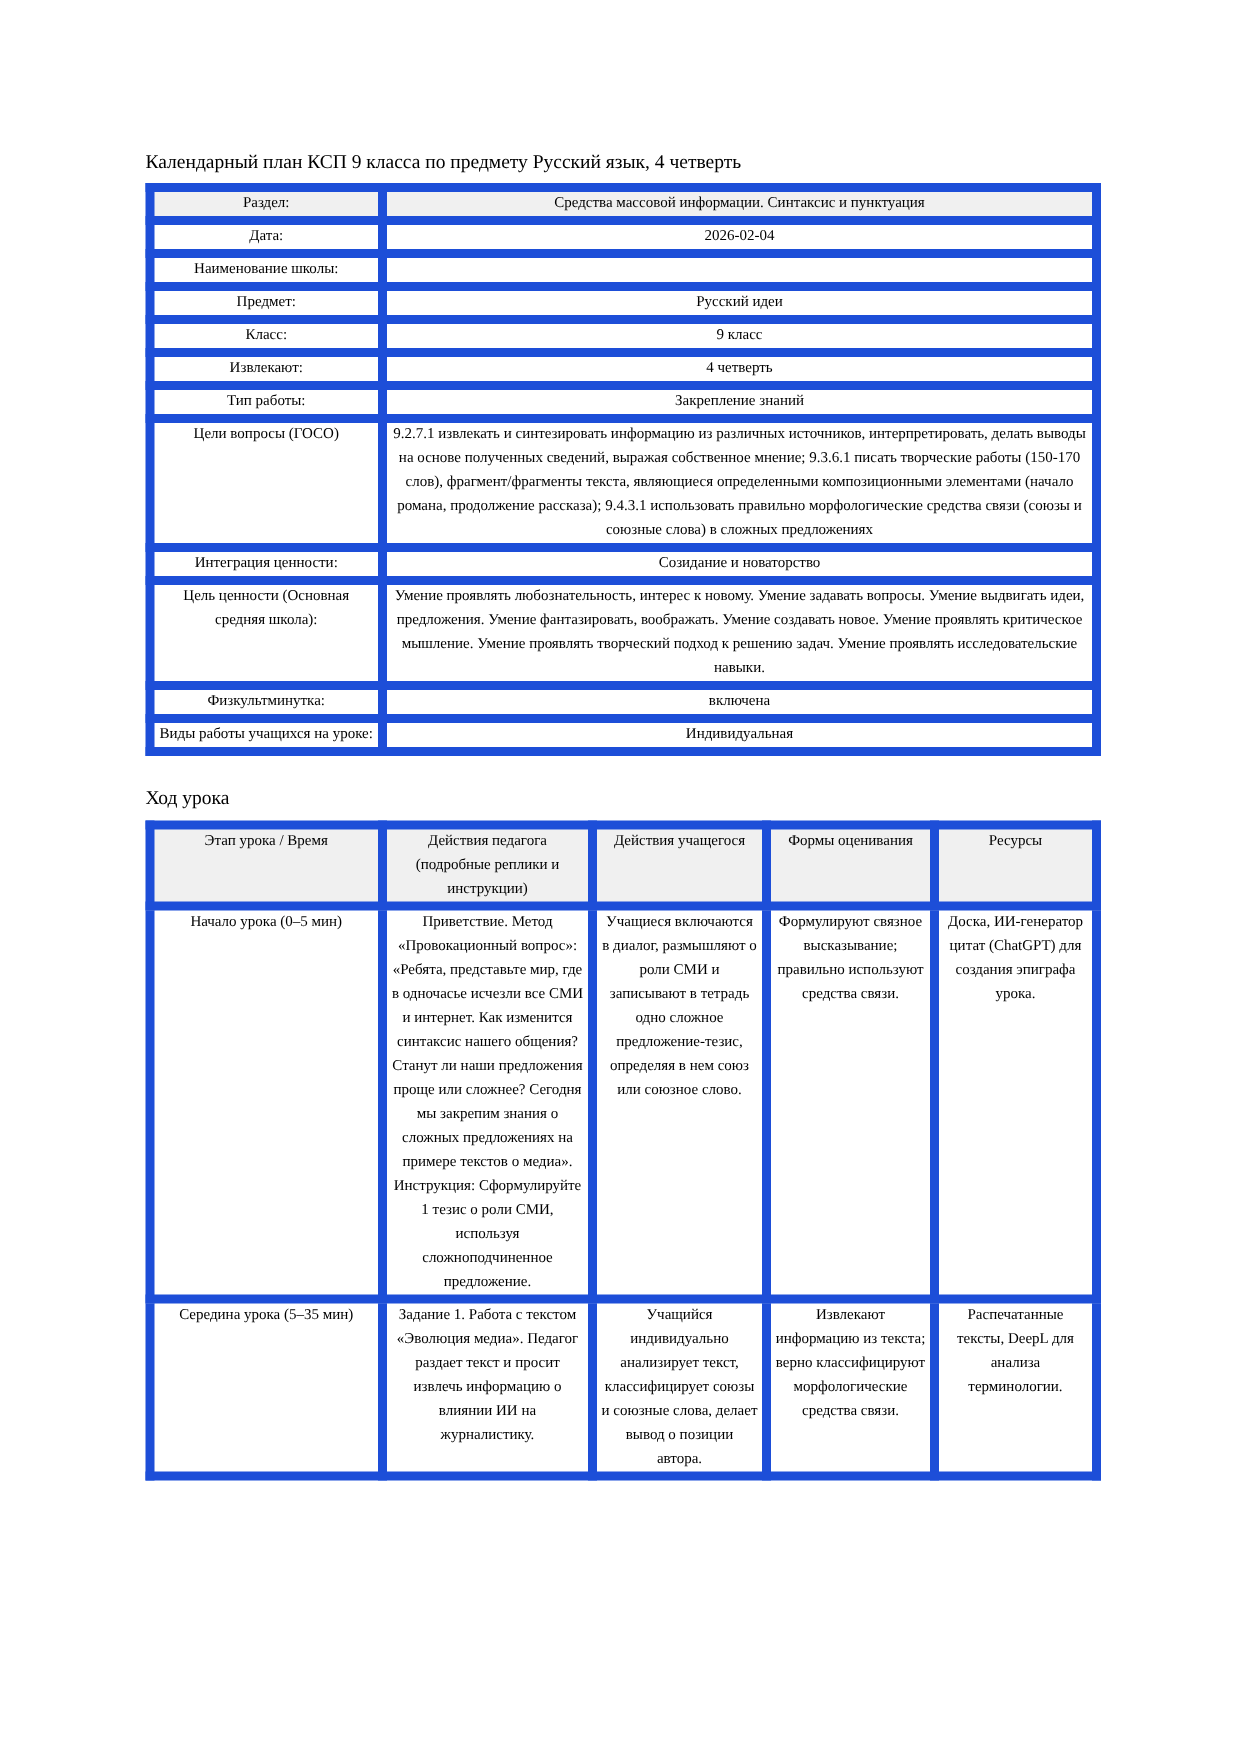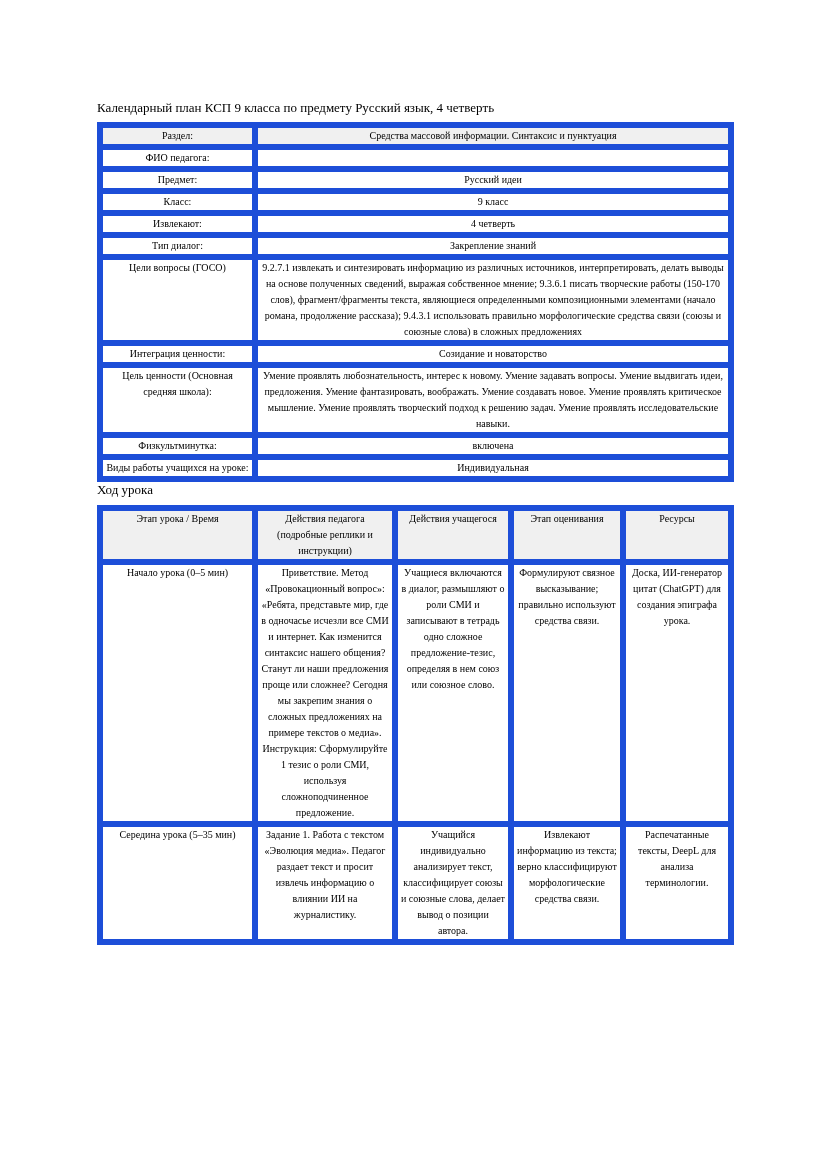--- a/index.html
+++ b/index.html
@@ -46,21 +46,21 @@
     background: #f0f0f0;
   }
   .info-table .c-label  { width: 155px; }
   .info-table .c-value  { width: 476px; }
   .lesson-table .c-stage      { width: 155px; }
   .lesson-table .c-teacher    { width: 140px; }
   .lesson-table .c-student    { width: 116px; }
   .lesson-table .c-assessment { width: 112px; }
   .lesson-table .c-resources  { width: 108px; }
   .section-heading {
-    margin: 0 0 7px 0;
+    margin: 20px 0 7px 0;
   }
 </style>
 </head>
 <body>
 
 <div class="page">
   <div class="content">
 
     <p class="doc-title">Календарный план КСП 9 класса по предмету Русский язык, 4 четверть</p>
 
@@ -68,37 +68,41 @@
       <colgroup>
           <col class="c-label">
           <col class="c-value">
         </colgroup>
       <tbody>
         <tr class="hdr">
           <td>Раздел:</td>
           <td>Средства массовой информации. Синтаксис и пунктуация</td>
         </tr>
         <tr>
-          <td>ФИО педагога:</td>
+          <td>Дата:</td>
+          <td>2026-02-04</td>
+        </tr>
+        <tr>
+          <td>Наименование школы:</td>
           <td></td>
         </tr>
         <tr>
           <td>Предмет:</td>
           <td>Русский идеи</td>
         </tr>
         <tr>
           <td>Класс:</td>
           <td>9 класс</td>
         </tr>
         <tr>
           <td>Извлекают:</td>
           <td>4 четверть</td>
         </tr>
         <tr>
-          <td>Тип диалог:</td>
+          <td>Тип работы:</td>
           <td>Закрепление знаний</td>
         </tr>
         <tr>
           <td>Цели вопросы (ГОСО)</td>
           <td>9.2.7.1 извлекать и синтезировать информацию из различных источников, интерпретировать, делать выводы на основе полученных сведений, выражая собственное мнение; 9.3.6.1 писать творческие работы (150-170 слов), фрагмент/фрагменты текста, являющиеся определенными композиционными элементами (начало романа, продолжение рассказа); 9.4.3.1 использовать правильно морфологические средства связи (союзы и союзные слова) в сложных предложениях</td>
         </tr>
         <tr>
           <td>Интеграция ценности:</td>
           <td>Созидание и новаторство</td>
         </tr>
@@ -125,21 +129,21 @@
           <col class="c-teacher">
           <col class="c-student">
           <col class="c-assessment">
           <col class="c-resources">
       </colgroup>
       <thead>
         <tr class="hdr">
           <th>Этап урока / Время</th>
           <th>Действия педагога (подробные реплики и инструкции)</th>
           <th>Действия учащегося</th>
-          <th>Этап оценивания</th>
+          <th>Формы оценивания</th>
           <th>Ресурсы</th>
         </tr>
       </thead>
       <tbody>
         <tr>
           <td>Начало урока (0–5 мин)</td>
           <td>Приветствие. Метод «Провокационный вопрос»: «Ребята, представьте мир, где в одночасье исчезли все СМИ и интернет. Как изменится синтаксис нашего общения? Станут ли наши предложения проще или сложнее? Сегодня мы закрепим знания о сложных предложениях на примере текстов о медиа». Инструкция: Сформулируйте 1 тезис о роли СМИ, используя сложноподчиненное предложение.</td>
           <td>Учащиеся включаются в диалог, размышляют о роли СМИ и записывают в тетрадь одно сложное предложение-тезис, определяя в нем союз или союзное слово.</td>
           <td>Формулируют связное высказывание; правильно используют средства связи.</td>
           <td>Доска, ИИ-генератор цитат (ChatGPT) для создания эпиграфа урока.</td>

